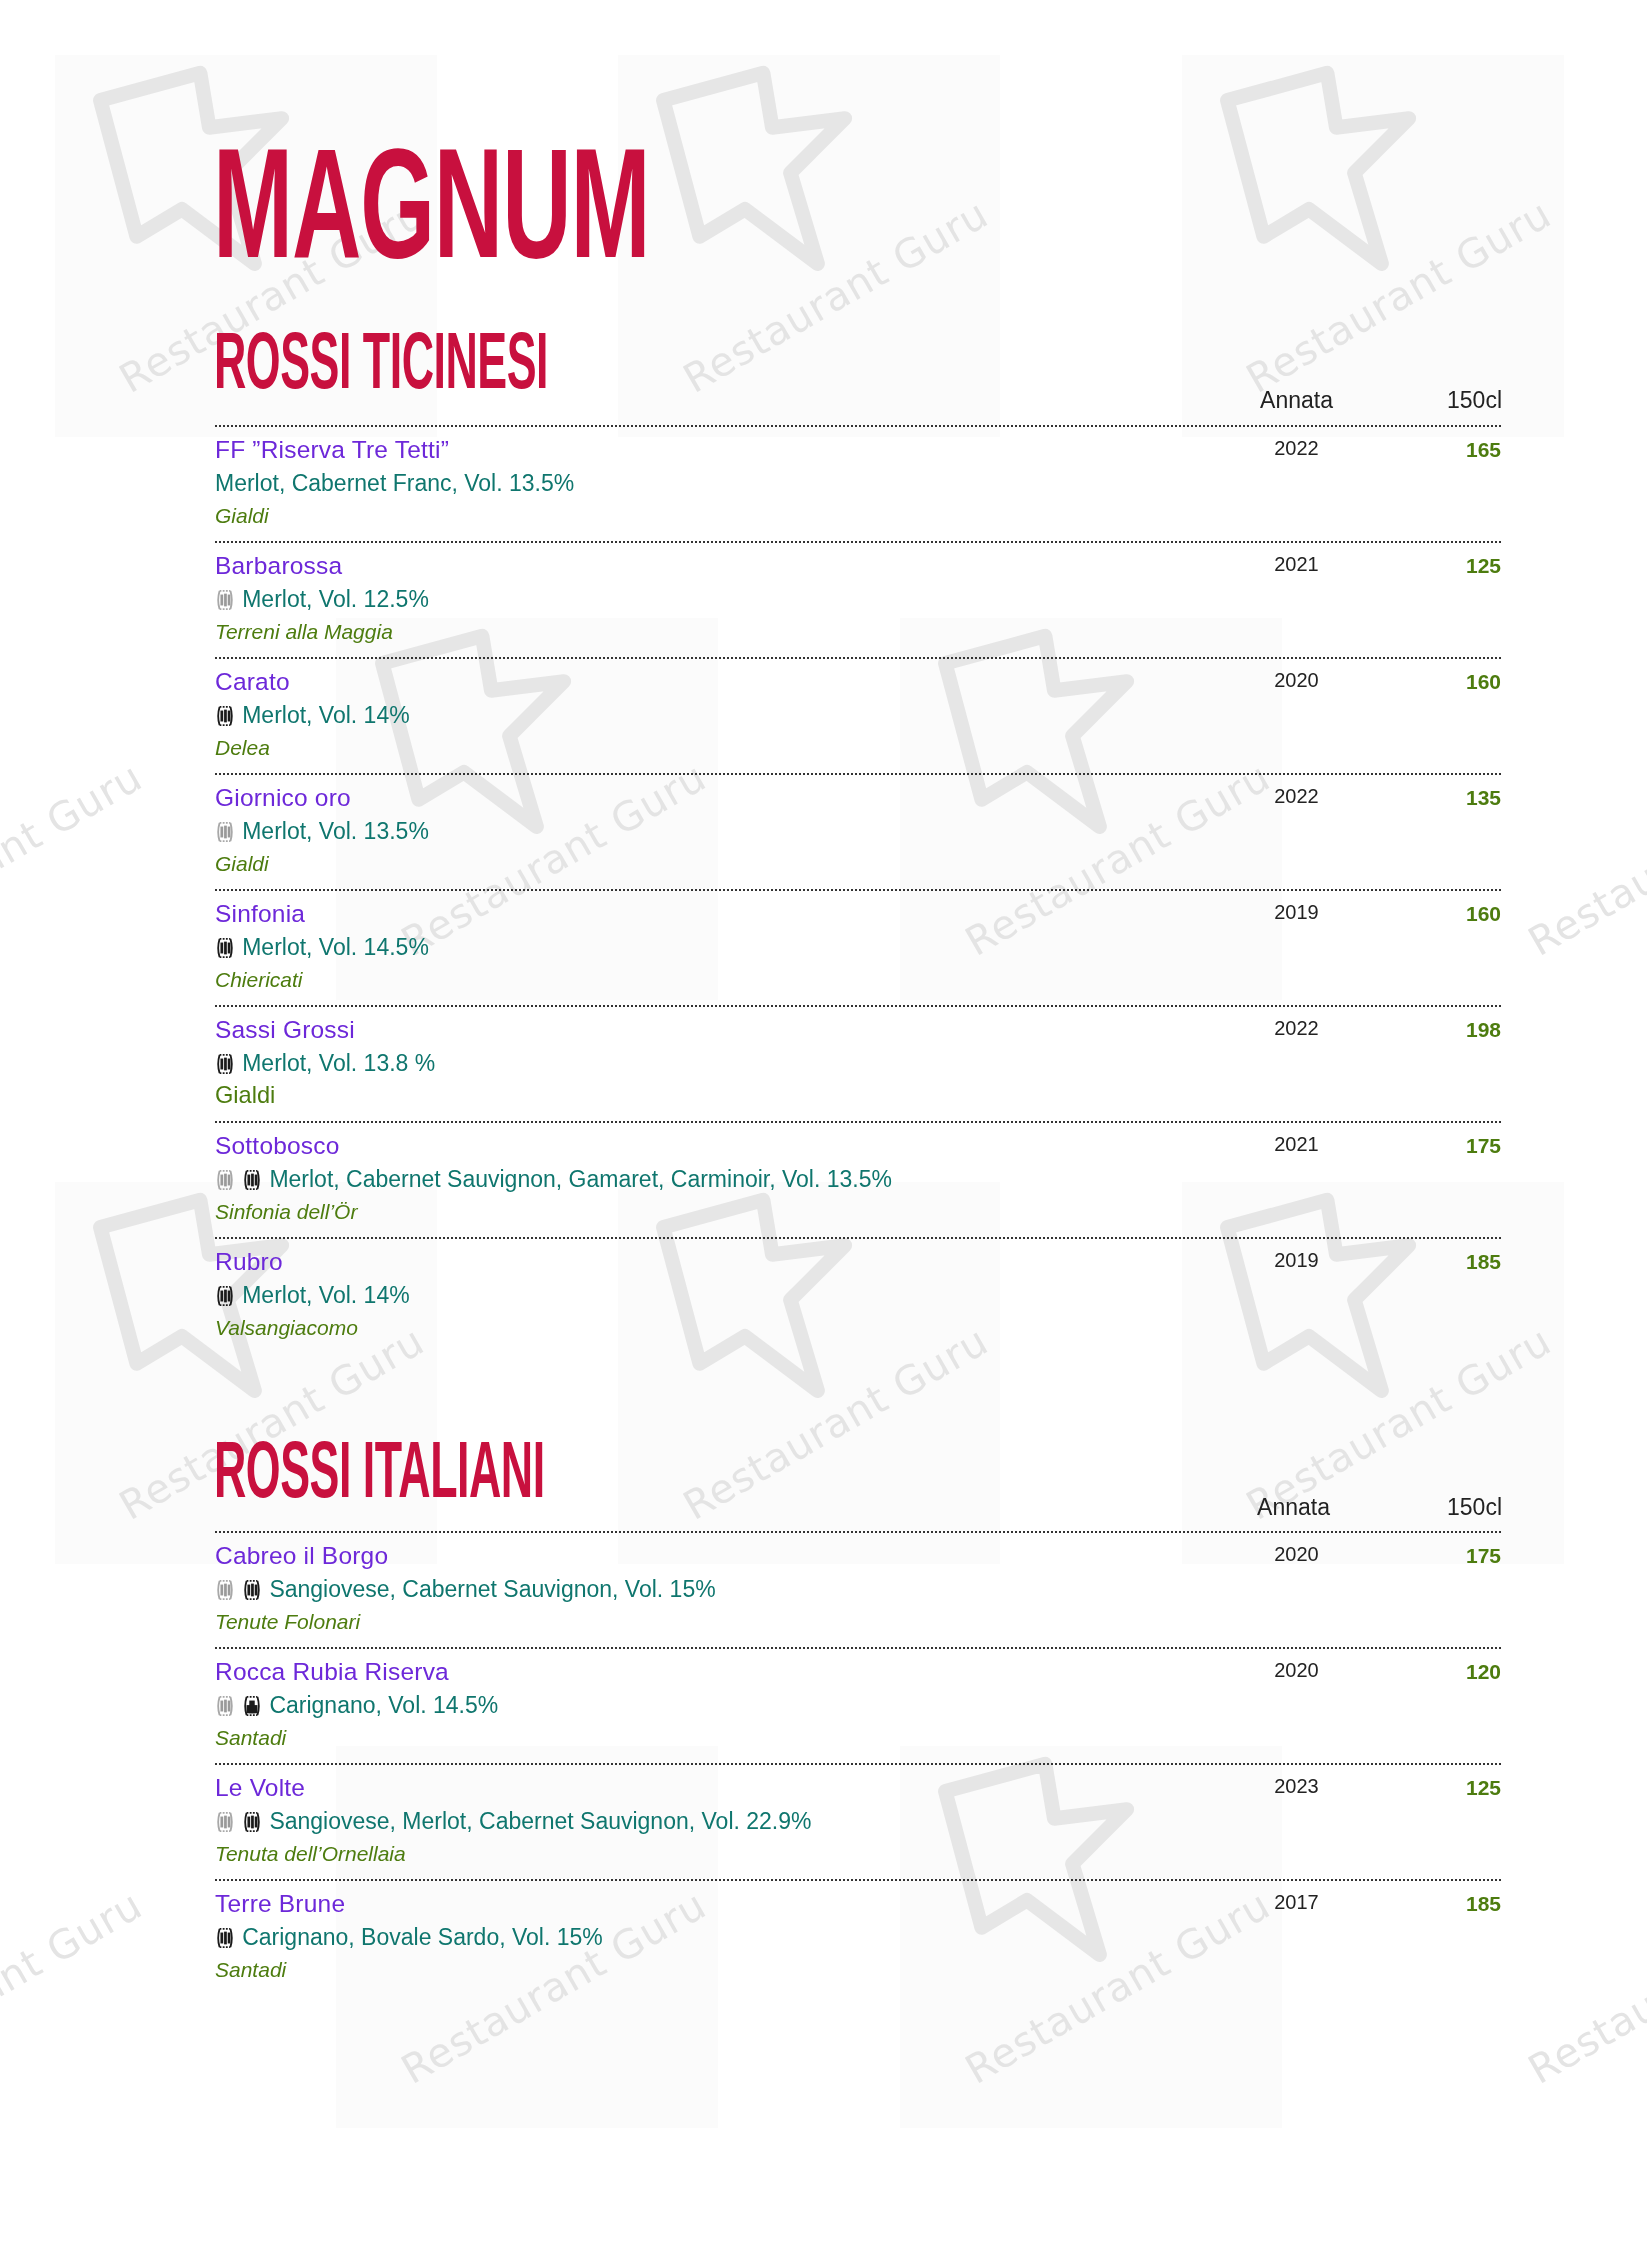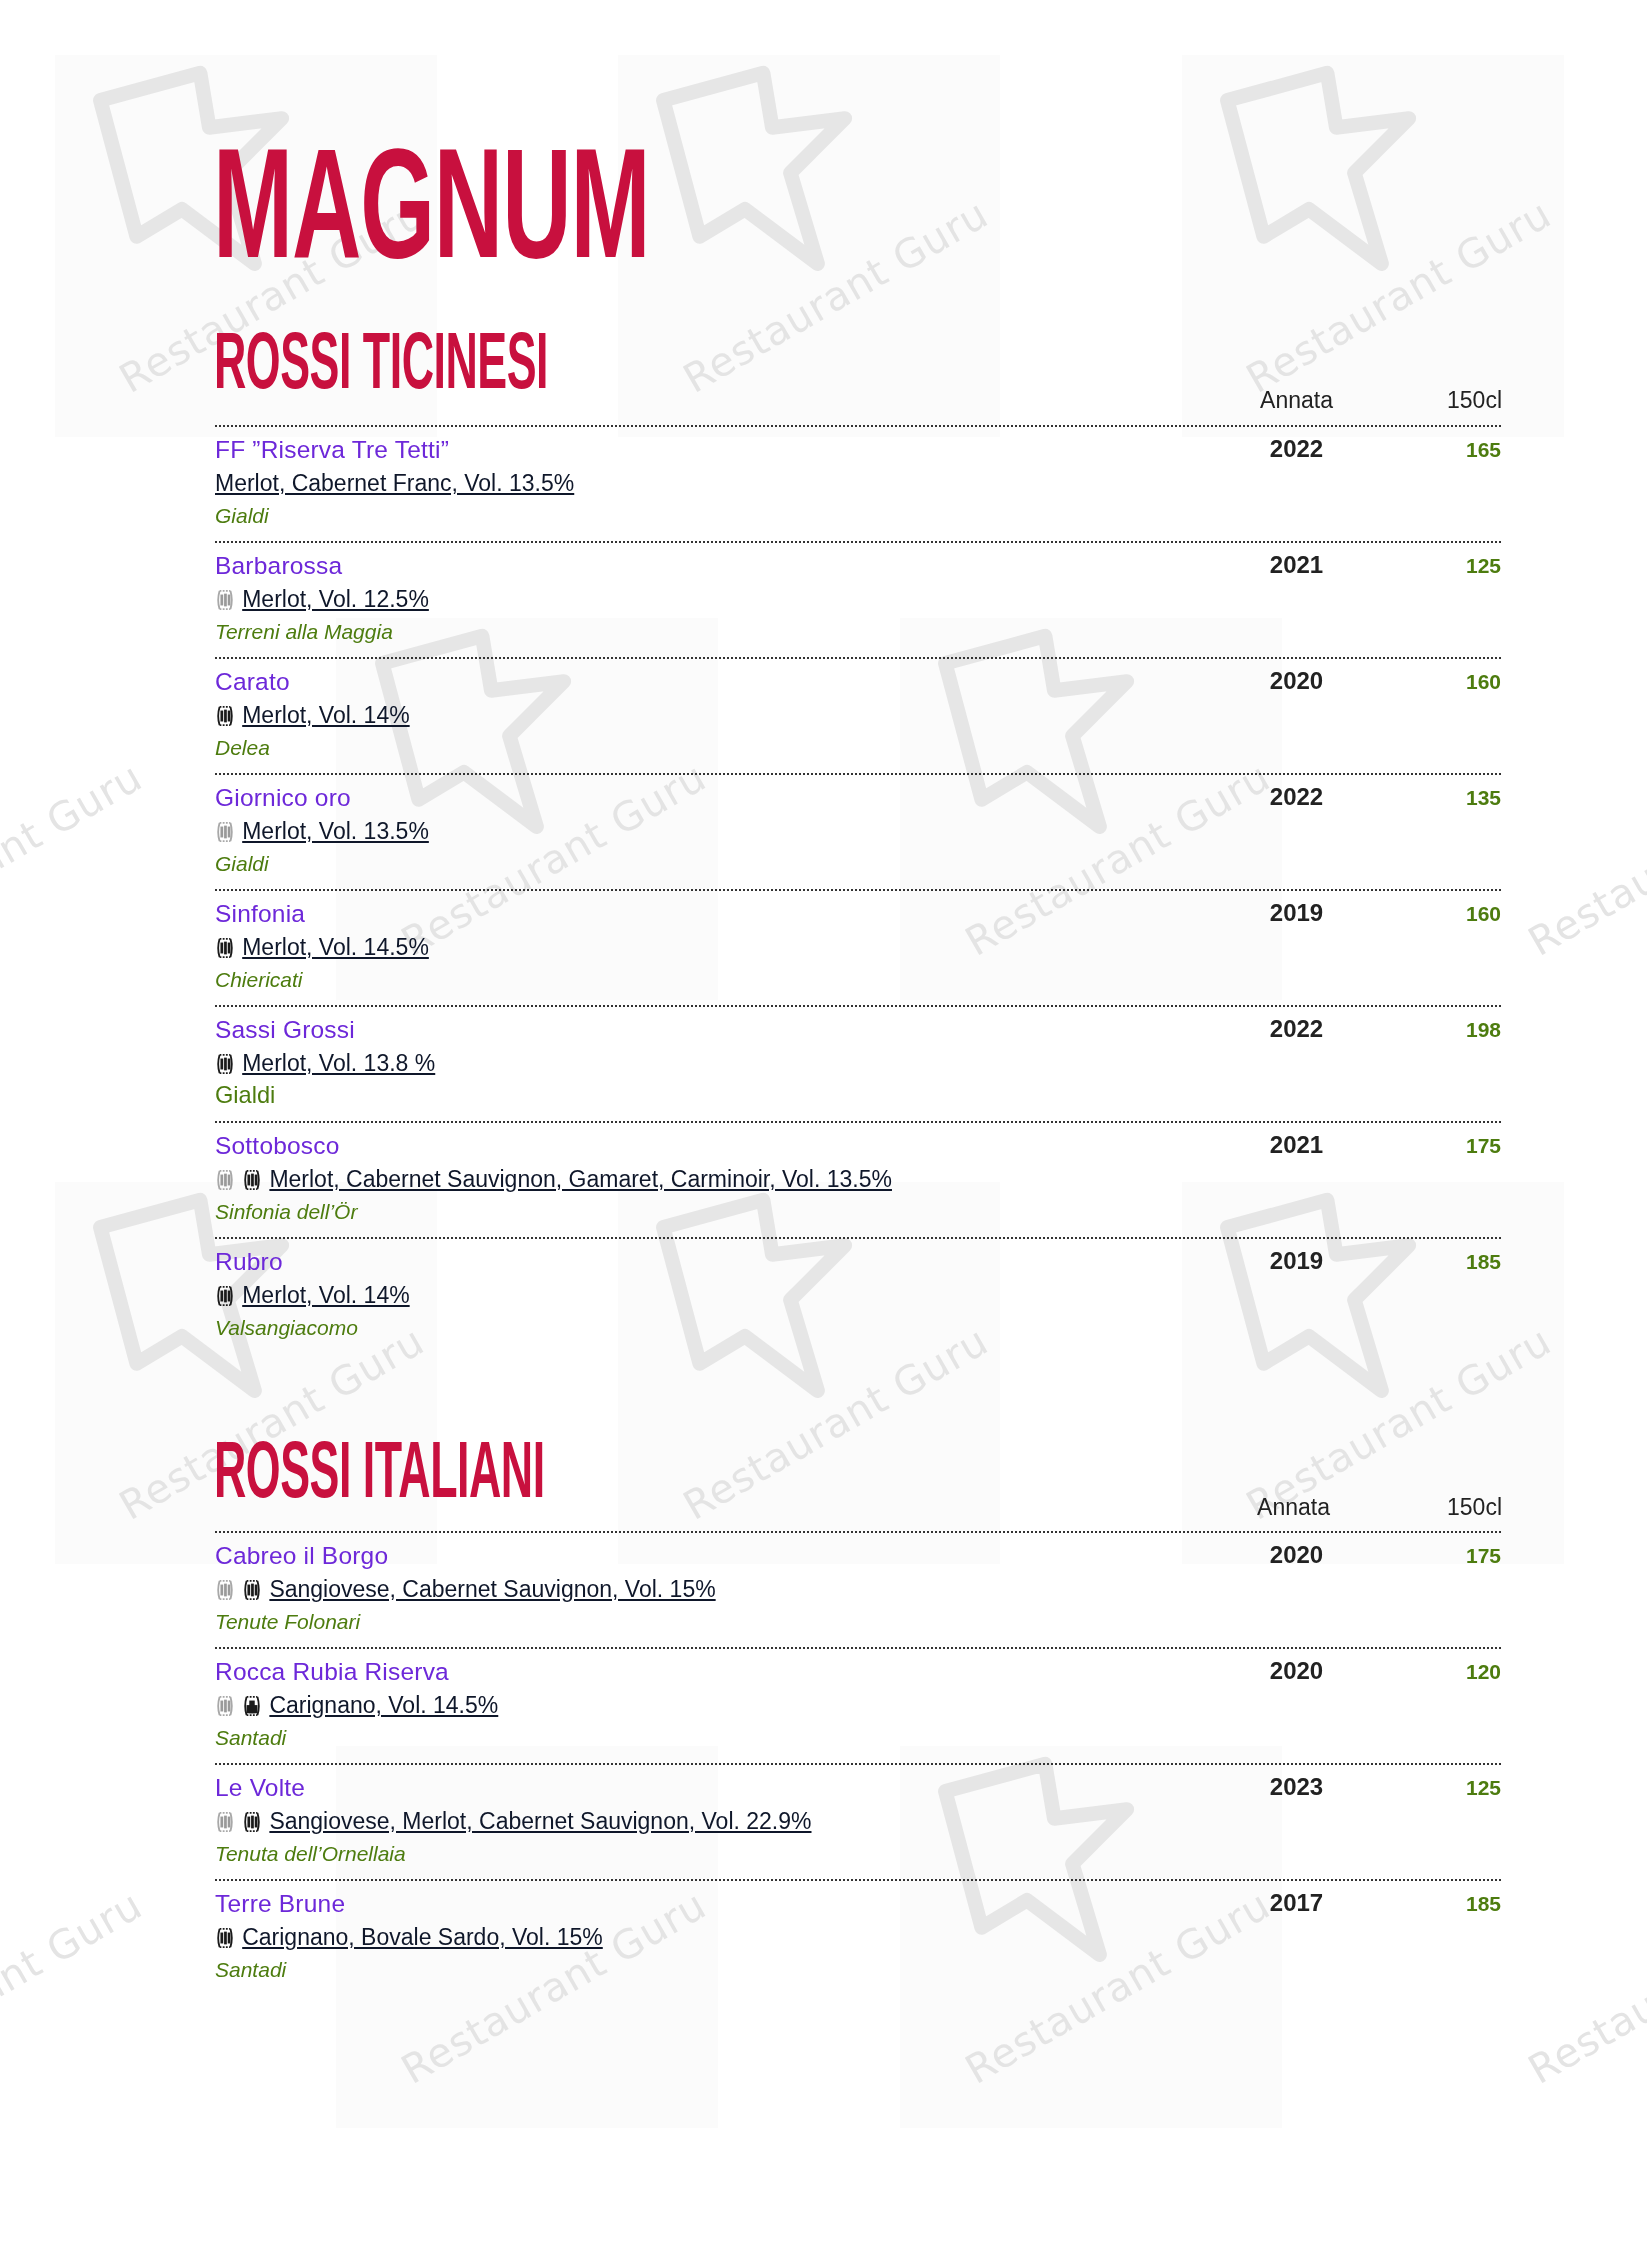--- a/index.html
+++ b/index.html
@@ -31,24 +31,24 @@
   }
   .col-head {
     position: absolute; font-size: 23px; color: #222; line-height: 27px;
   }
   .col-head.annata { left: 1260px; width: 73px; text-align: center; }
   .col-head.size { right: 145px; text-align: right; }
 
   .list { position: absolute; left: 215px; width: 1286px; }
   .row { position: relative; height: 116px; border-top: 2.7px dotted #333; box-sizing: border-box; }
   .name { position: absolute; left: 0; top: 7.3px; font-size: 24.5px; font-weight: 400; color: #6d28d9; line-height: 31px; letter-spacing: 0.2px; }
-  .grapes { position: absolute; left: 0; top: 42px; font-size: 23px; color: #0f172a; line-height: 29px; display: flex; align-items: center; gap: 3.6px; text-decoration: underline; }
+  .grapes { position: absolute; left: 0; top: 42px; font-size: 23px; color: #0f766e; line-height: 29px; display: flex; align-items: center; gap: 3.6px; }
   .producer { position: absolute; left: 0; top: 75px; font-size: 21px; font-style: italic; color: #4d7c0f; line-height: 27px; }
   .producer.upright { font-style: normal; font-size: 23.6px; }
-  .vintage { position: absolute; left: 1045px; width: 73px; text-align: center; top: 9px; font-size: 24px; color: #222; line-height: 25.5px; font-weight: bold; }
+  .vintage { position: absolute; left: 1045px; width: 73px; text-align: center; top: 9px; font-size: 20px; color: #222; line-height: 25.5px; }
   .price { position: absolute; right: 0; top: 7.3px; font-size: 21px; font-weight: 700; color: #4d7c0f; line-height: 31px; }
 
   .barrel { display: inline-block; width: 20px; height: 22px; margin-right: 3.6px; vertical-align: middle; }
 </style>
 </head>
 <body>
 
 <div class="wm-layer">
   <div class="wm-tile" style="left:55px;top:55px;"></div>
   <div class="wm-tile" style="left:618px;top:55px;"></div>

